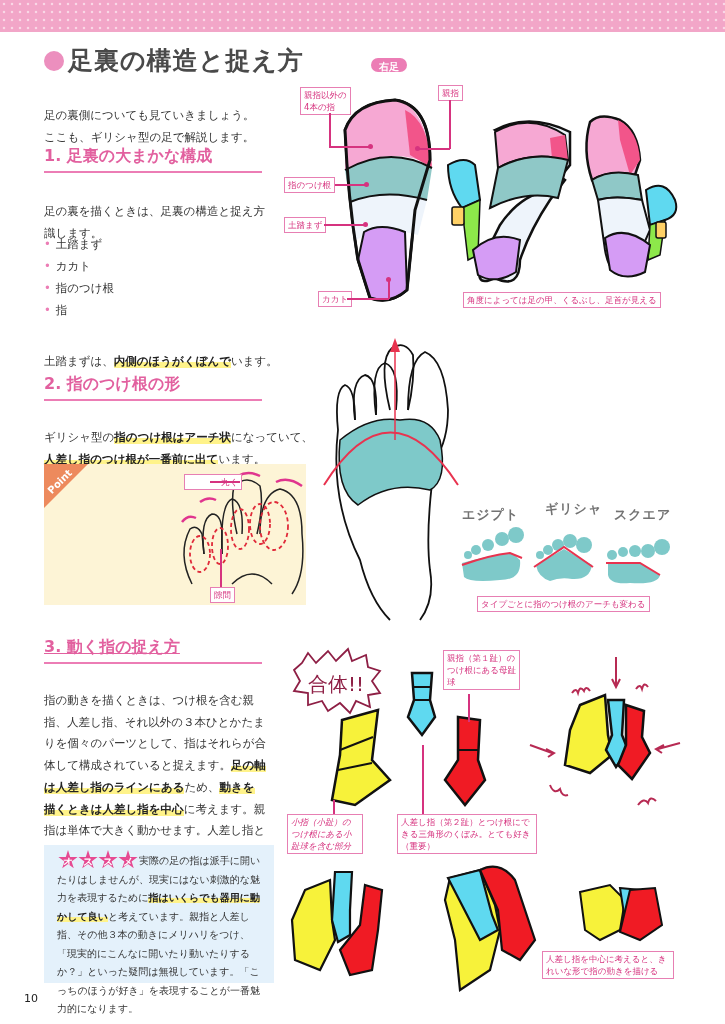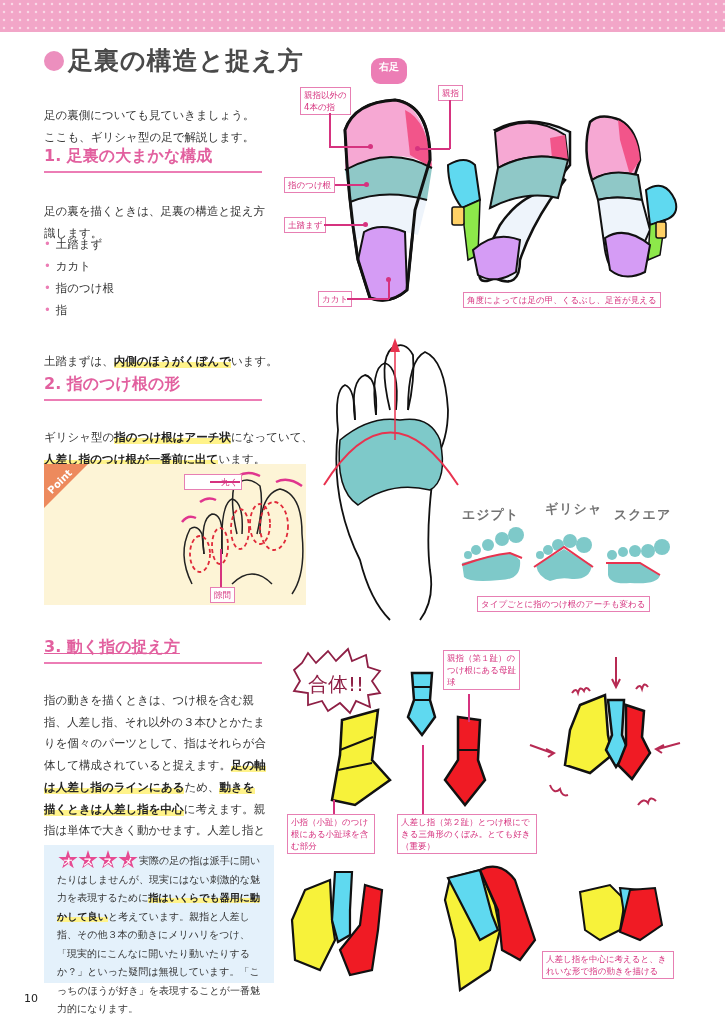--- a/index.html
+++ b/index.html
@@ -32,21 +32,21 @@
   .bullets li::before { content: "•"; color: #ec7db5; margin-right: 5px; }
 
   .label-box {
     position: absolute; font-size: 8.5px; color: #d6337f; background: #fff;
     border: 1px solid #e77fb3; padding: 1px 3px; line-height: 12px; white-space: nowrap;
   }
   .leader { position: absolute; background: #d6337f; }
   .leader-dot { position: absolute; width: 5px; height: 5px; border-radius: 50%; background: #d6337f; }
 
   .pill {
-    position: absolute; left: 371px; top: 58px; width: 36px; height: 26px;
+    position: absolute; left: 371px; top: 58px; width: 36px; height: 14px;
     background: #ec7db5; color: #fff; font-size: 10px; font-weight: bold;
     border-radius: 9px; text-align: center; line-height: 18px;
   }
 
   .point-box {
     position: absolute; left: 44px; top: 464px; width: 262px; height: 141px;
     background: #fdf4d6; overflow: hidden;
   }
   .point-badge {
     position: absolute; left: 0; top: 0; width: 0; height: 0;
@@ -280,21 +280,21 @@
       <path d="M52 48 Q56 42 58 48 Q60 40 64 46 Q66 40 70 46"></path>
       <path d="M116 44 Q120 38 122 44 Q124 36 128 42"></path>
       <path d="M30 140 Q34 150 40 144 Q42 152 48 150"></path>
       <path d="M118 160 Q124 152 128 158 Q130 150 136 156"></path>
     </g>
   </g>
 </svg>
 
 <div class="label-box" style="left:443px; top:650px; width:77px; white-space:normal;">親指（第１趾）のつけ根にある母趾球</div>
 <div class="leader" style="left:468px; top:694px; width:1.5px; height:28px;"></div>
-<div class="label-box" style="left:287px; top:814px; width:88px; white-space:normal;">小指（小趾）のつけ根にある小趾球を含む部分</div>
+<div class="label-box" style="left:287px; top:814px; width:76px; white-space:normal;font-style:italic;">小指（小趾）のつけ根にある小趾球を含む部分</div>
 <div class="leader" style="left:333px; top:800px; width:1.5px; height:14px;"></div>
 <div class="label-box" style="left:397px; top:814px; width:140px; white-space:normal;">人差し指（第２趾）とつけ根にできる三角形のくぼみ。とても好き（重要）</div>
 <div class="leader" style="left:422px; top:745px; width:1.5px; height:69px;"></div>
 
 <svg style="left:280px; top:860px;" width="445" height="130" viewBox="0 0 445 130">
   <path d="M25 30 L50 20 L52 60 L55 80 L40 110 L15 100 L12 60 Z" fill="#f7f23a" stroke="#111" stroke-width="2.2"></path>
   <path d="M55 12 L72 12 L70 50 L70 75 L58 82 L52 60 Z" fill="#5fd9f0" stroke="#111" stroke-width="2.2"></path>
   <path d="M85 25 L102 30 L98 70 L92 110 L70 115 L60 90 L80 65 Z" fill="#f01b24" stroke="#111" stroke-width="2.2"></path>
   <path d="M170 18 L200 10 L215 45 L220 70 L210 110 L180 130 L175 80 L165 40 Z" fill="#f7f23a" stroke="#111" stroke-width="2.2"></path>
   <path d="M168 18 L200 10 L212 55 L218 70 L200 80 Z" fill="#5fd9f0" stroke="#111" stroke-width="2.2"></path>

